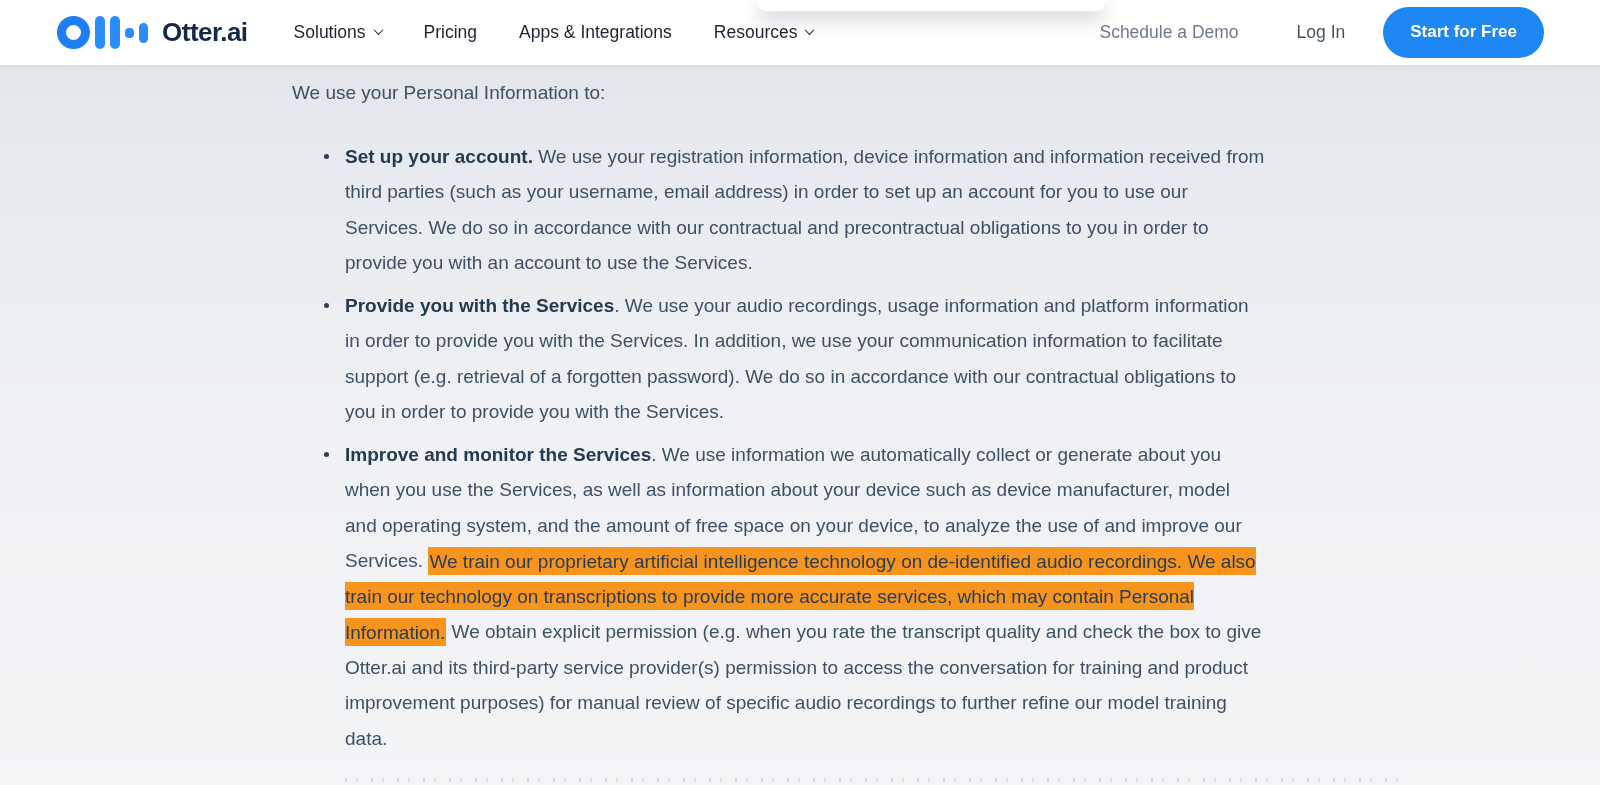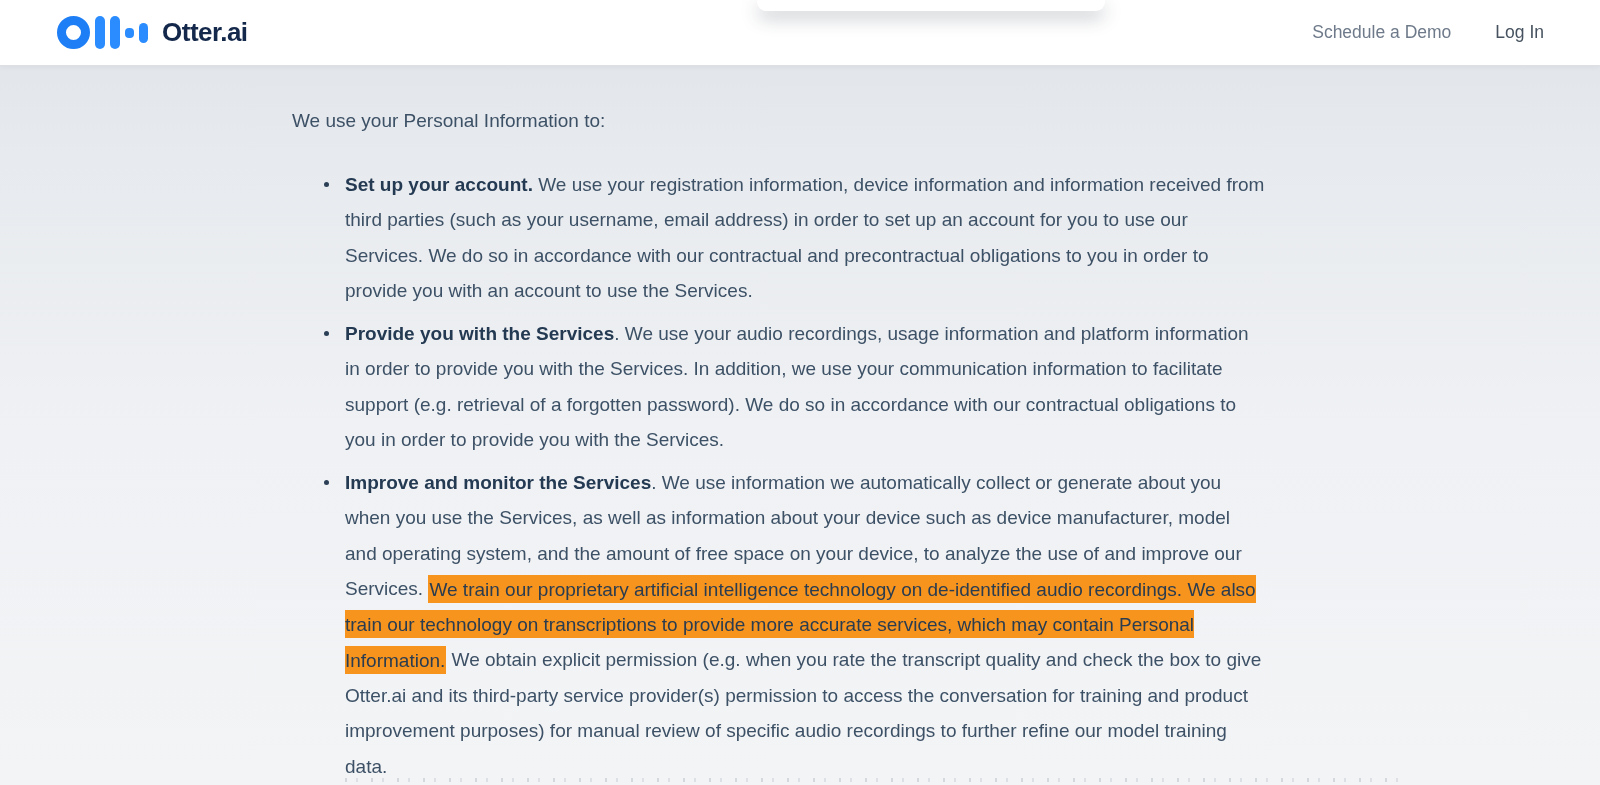--- a/index.html
+++ b/index.html
@@ -40,21 +40,21 @@
   .nav-link {
     font-size: 17.5px; font-weight: 500; color: #1c2430;
     display: flex; align-items: center; cursor: pointer; white-space: nowrap;
   }
   .chev {
     display: inline-block; width: 7px; height: 7px;
     border-right: 1.8px solid #1c2430; border-bottom: 1.8px solid #1c2430;
     transform: rotate(45deg) translate(-1px,-1px);
     margin-left: 9px; margin-top: -3px;
   }
-  .nav-right { margin-left: auto; display: flex; align-items: center; gap: 24px; }
+  .nav-right { margin-left: auto; display: flex; align-items: center; gap: 38px; }
   .nav-action-muted { font-size: 17.5px; color: #6e7a8a; cursor: pointer; white-space: nowrap; }
   .nav-action { font-size: 17.5px; color: #46525f; cursor: pointer; white-space: nowrap; margin-left: 20px; }
   .cta-button {
     border: none; cursor: pointer;
     background: #1e87f2; color: #ffffff;
     font-family: inherit; font-size: 17px; font-weight: 700;
     padding: 15px 27px; border-radius: 27px; line-height: 1.2;
     white-space: nowrap;
   }
 
@@ -68,21 +68,21 @@
   }
 
   
   .doc {
     position: relative;
     padding: 10px 0 0 292px;
     color: #3d5166;
     font-size: 19px;
     line-height: 35.5px;
   }
-  .intro { width: 1000px; margin-top: 28px; }
+  .intro { width: 1000px; }
   .usage-list {
     list-style: none;
     margin: 28px 16px 0 31px;
   }
   .usage-list li {
     position: relative;
     width: 942px;
     padding-left: 22px;
     margin-bottom: 7px;
   }
@@ -119,24 +119,41 @@
     <span class="logo-mark">
       <span class="logo-o"></span>
       <span class="logo-bar-tall"></span>
       <span class="logo-bar-tall"></span>
       <span class="logo-dot"></span>
       <span class="logo-bar-mid"></span>
     </span>
     <span class="brand-name">Otter.ai</span>
   </div>
 
+  <nav class="nav-links" id="nav-links">
+      <span class="nav-link">
+        <span>Solutions</span>
+        <span class="chev"></span>
+      </span>
+      <span class="nav-link">
+        <span>Pricing</span>
+      </span>
+      <span class="nav-link">
+        <span>Apps &amp; Integrations</span>
+      </span>
+      <span class="nav-link">
+        <span>Resources</span>
+        <span class="chev"></span>
+      </span>
+    </nav>
 
   <div class="nav-right">
     <span class="nav-action-muted">Schedule a Demo</span>
     <span class="nav-action">Log In</span>
+    <button class="cta-button">Start for Free</button>
   </div>
 </header>
 
 <main class="doc">
   <p class="intro">We use your Personal Information to:</p>
   <ul class="usage-list" id="usage-list">
       <li><span class="bullet-dot"></span><span class="seg-bold">Set up your account.</span><span class="seg-normal"> We use your registration information, device information and information received from third parties (such as your username, email address) in order to set up an account for you to use our Services. We do so in accordance with our contractual and precontractual obligations to you in order to provide you with an account to use the Services.</span></li>
       <li><span class="bullet-dot"></span><span class="seg-bold">Provide you with the Services</span><span class="seg-normal">. We use your audio recordings, usage information and platform information in order to provide you with the Services. In addition, we use your communication information to facilitate support (e.g. retrieval of a forgotten password). We do so in accordance with our contractual obligations to you in order to provide you with the Services.</span></li>
       <li><span class="bullet-dot"></span><span class="seg-bold">Improve and monitor the Services</span><span class="seg-normal">. We use information we automatically collect or generate about you when you use the Services, as well as information about your device such as device manufacturer, model and operating system, and the amount of free space on your device, to analyze the use of and improve our Services. </span><span class="seg-highlight">We train our proprietary artificial intelligence technology on de-identified audio recordings. We also train our technology on transcriptions to provide more accurate services, which may contain Personal Information.</span><span class="seg-normal"> We obtain explicit permission (e.g. when you rate the transcript quality and check the box to give Otter.ai and its third-party service provider(s) permission to access the conversation for training and product improvement purposes)  for manual review of specific audio recordings to further refine our model training data.</span></li>
     </ul>

